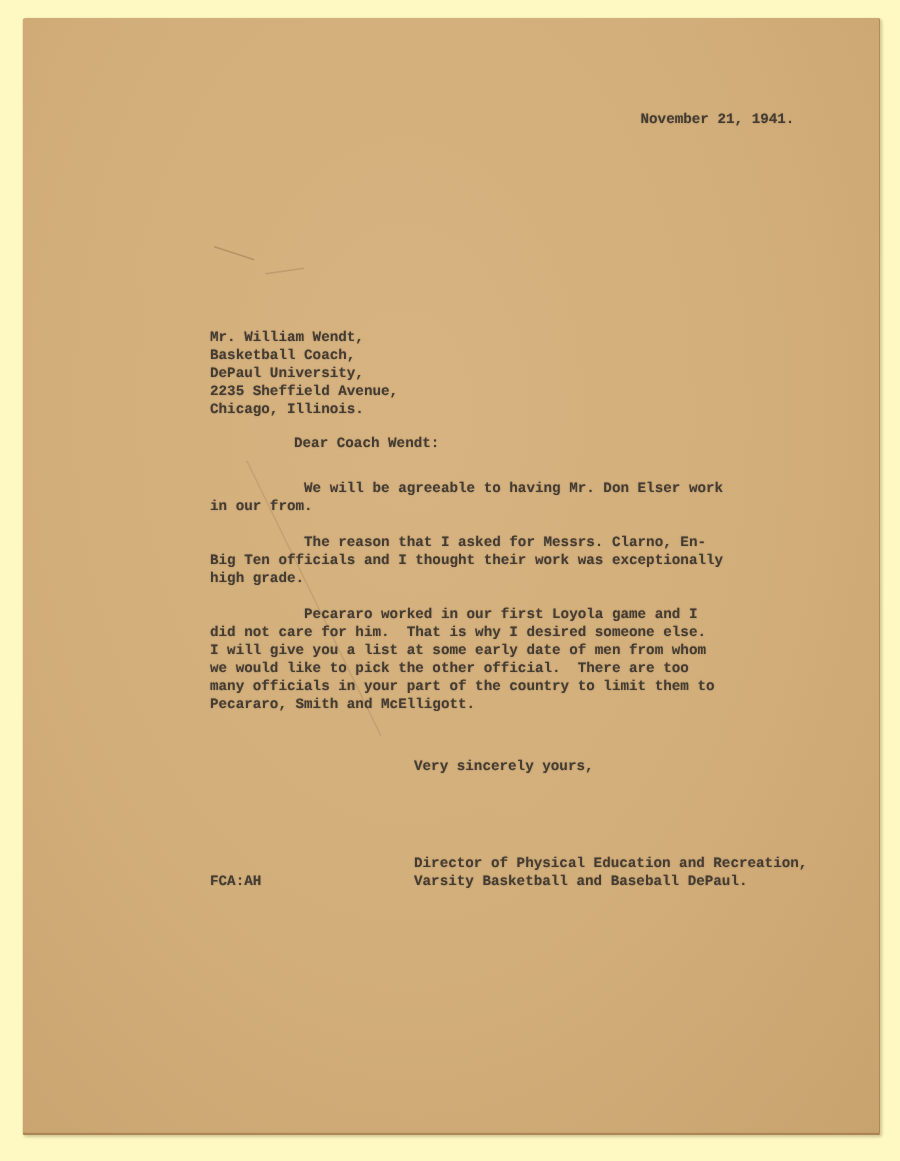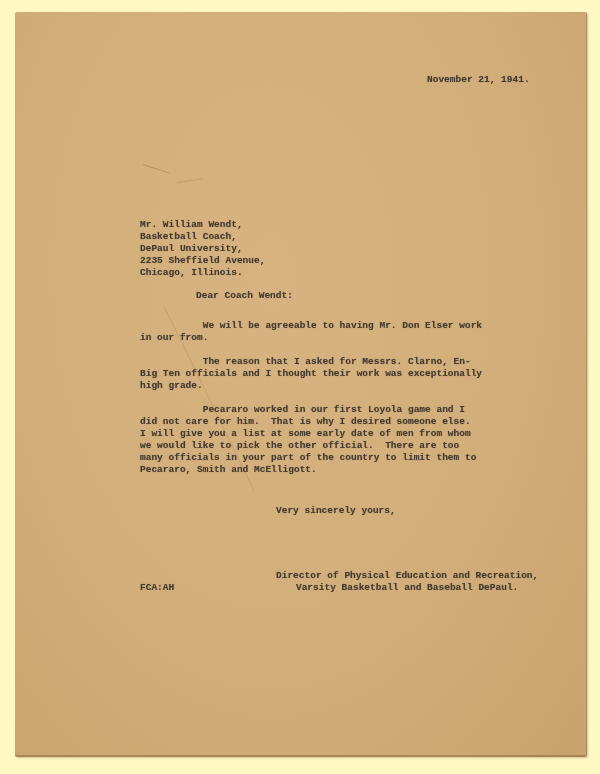--- a/index.html
+++ b/index.html
@@ -48,21 +48,21 @@
     text-shadow: 0 0 1px rgba(68,59,49,0.45);
   }
   .tline { white-space: pre; }
   .date      { left: 427px; top: 74px;  }
   .recipient { left: 140px; top: 219px; }
   .salute    { left: 152px; top: 290px; padding-left: 44px; }
   .para1     { left: 140px; top: 320px; }
   .para2     { left: 140px; top: 346px; margin-top: 10px; }
   .para3     { left: 140px; top: 404px; }
   .closing   { left: 276px; top: 505px; }
-  .signature { left: 276px; top: 570px; text-align: center; }
+  .signature { left: 276px; top: 570px; }
   .initials  { left: 140px; top: 582px; }
 </style>
 </head>
 <body>
 
 <div class="page">
   <div class="paper">
     <div class="crease c1"></div>
     <div class="crease c2"></div>
     <div class="crease c3"></div>

